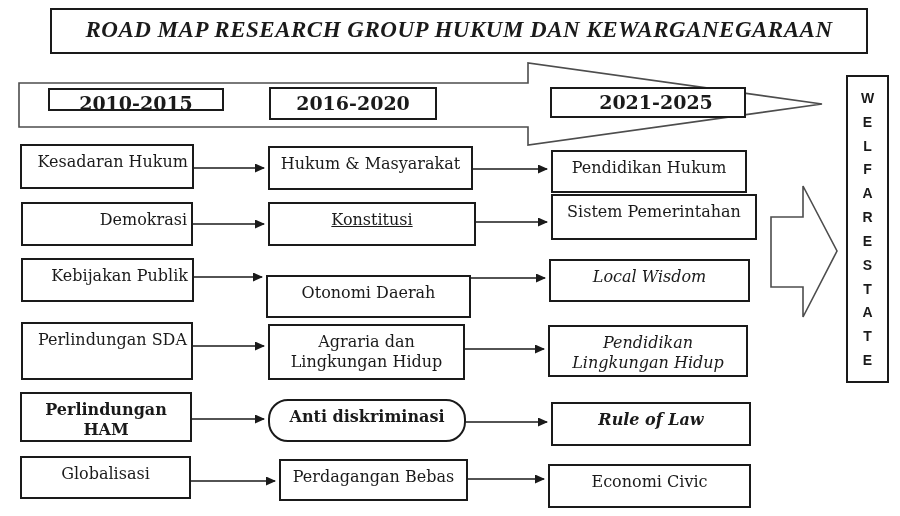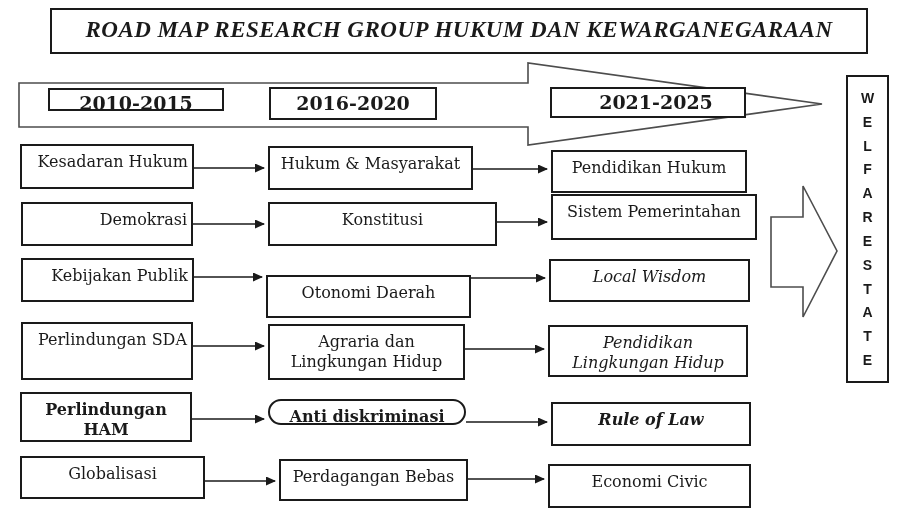--- a/index.html
+++ b/index.html
@@ -63,36 +63,36 @@
   }
   .cell.left { text-align: right; padding-left: 13px; padding-right: 4px; }
   .cell.bold { font-weight: bold; }
   .cell.italic { font-style: italic; }
 
   #r1c1 { left: 20px;  top: 144px; width: 174px; height: 45px; }
   #r1c2 { left: 268px; top: 146px; width: 205px; height: 44px; }
   #r1c3 { left: 551px; top: 150px; width: 196px; height: 43px; }
 
   #r2c1 { left: 21px;  top: 202px; width: 172px; height: 44px; }
-  #r2c2 { left: 268px; top: 202px; width: 229px; height: 44px; }
+  #r2c2 { left: 268px; top: 202px; width: 208px; height: 44px; text-decoration: underline; }
   #r2c3 { left: 551px; top: 194px; width: 206px; height: 46px; }
 
   #r3c1 { left: 21px;  top: 258px; width: 173px; height: 44px; }
   #r3c2 { left: 266px; top: 258px; width: 205px; height: 43px; margin-top: 17px; }
   #r3c3 { left: 549px; top: 259px; width: 201px; height: 43px; }
 
   #r4c1 { left: 21px;  top: 322px; width: 172px; height: 58px; }
   #r4c2 { left: 268px; top: 324px; width: 197px; height: 56px; }
   #r4c3 { left: 548px; top: 325px; width: 200px; height: 52px; }
 
   #r5c1 { left: 20px;  top: 392px; width: 172px; height: 50px; }
-  #r5c2 { left: 268px; top: 399px; width: 198px; height: 26px; border-radius: 20px; }
+  #r5c2 { left: 268px; top: 399px; width: 198px; height: 43px; border-radius: 20px; }
   #r5c3 { left: 551px; top: 402px; width: 200px; height: 44px; }
 
-  #r6c1 { left: 20px;  top: 456px; width: 185px; height: 43px; }
+  #r6c1 { left: 20px;  top: 456px; width: 171px; height: 43px; }
   #r6c2 { left: 279px; top: 459px; width: 189px; height: 42px; }
   #r6c3 { left: 548px; top: 464px; width: 203px; height: 44px; }
 
   
   .goal-box {
     position: absolute;
     left: 846px; top: 75px; width: 43px; height: 308px;
     border: 2px solid #1a1a1a;
     background: #ffffff;
     box-sizing: border-box;

